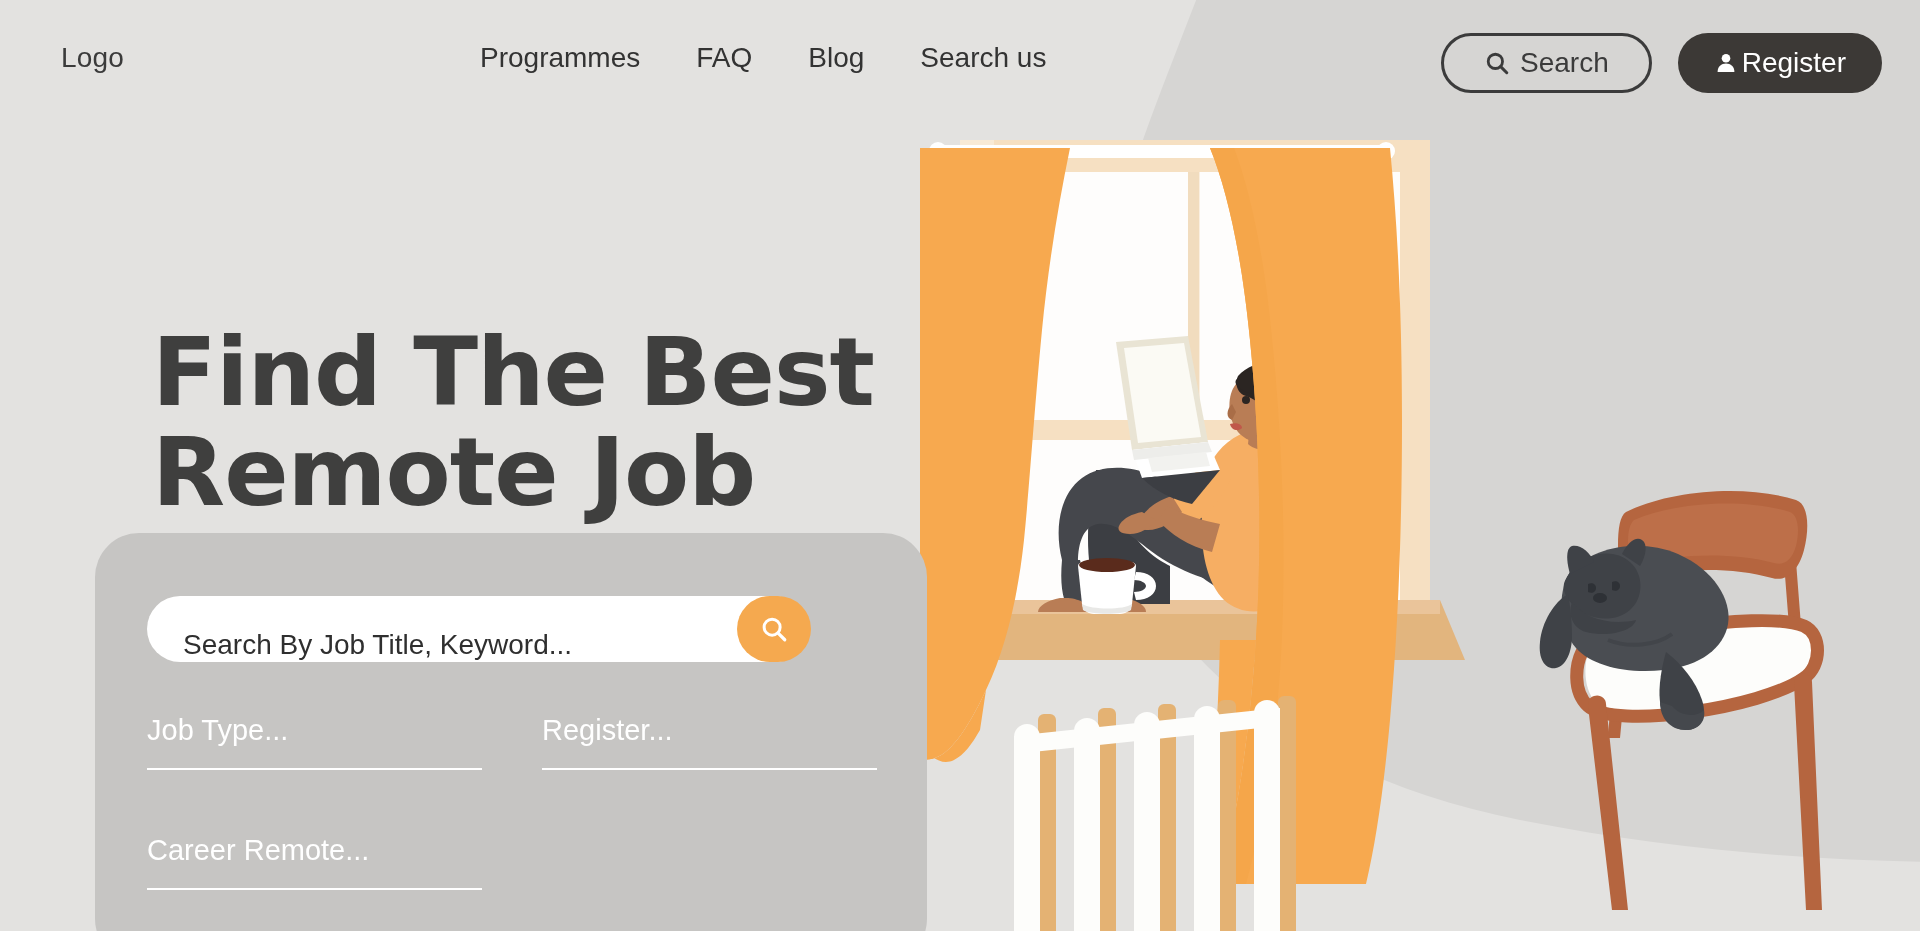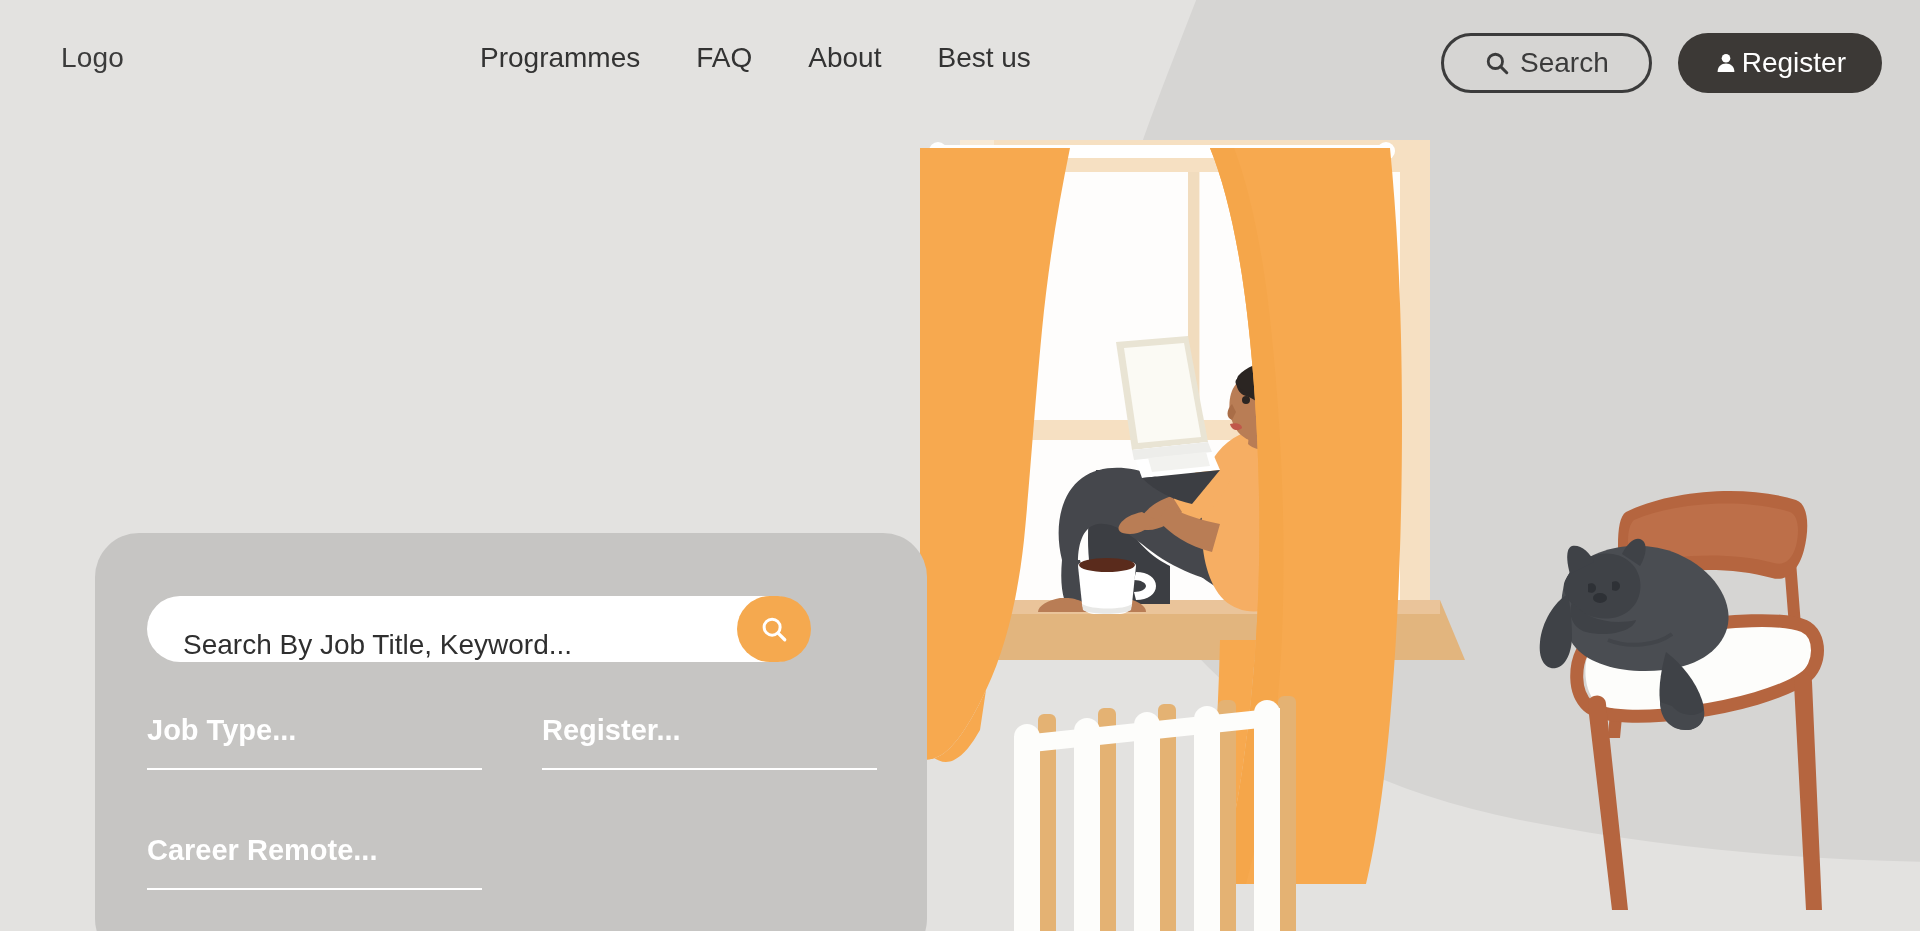--- a/index.html
+++ b/index.html
@@ -196,21 +196,20 @@
     width: 730px;
     display: grid;
     grid-template-columns: 1fr 1fr;
     column-gap: 60px;
     row-gap: 58px;
   }
 
   .filter-field {
     position: relative;
     height: 62px;
-    font-weight: bold;
   }
 
   .filter-field .fv {
     display: block;
     font-size: 29px;
     color: #ffffff;
     line-height: 1;
     padding-bottom: 14px;
     white-space: nowrap;
   }
@@ -379,22 +378,22 @@
 
   </svg>
 
   <div class="navbar">
 
     <div class="logo">Logo</div>
 
     <nav class="navlinks">
       <span class="navlink">Programmes</span>
       <span class="navlink">FAQ</span>
-      <span class="navlink">About</span>
-      <span class="navlink">Best us</span>
+      <span class="navlink">Blog</span>
+      <span class="navlink">Search us</span>
     </nav>
 
     <div class="nav-actions">
 
       <button class="btn-search">
         <svg width="26" height="26" viewBox="0 0 24 24">
           <circle cx="10.5" cy="10.5" r="6.6" fill="none" stroke="#3b3b3b" stroke-width="2.6"></circle>
           <line x1="15.4" y1="15.4" x2="21" y2="21" stroke="#3b3b3b" stroke-width="2.8" stroke-linecap="round"></line>
         </svg>
         <span>Search</span>
@@ -404,20 +403,22 @@
         <svg width="24" height="24" viewBox="0 0 24 24">
           <circle cx="12" cy="7.2" r="4.3" fill="#ffffff"></circle>
           <path d="M3.6 21 C3.6 15.6 7.4 12.6 12 12.6 C16.6 12.6 20.4 15.6 20.4 21 Z" fill="#ffffff"></path>
         </svg>
         <span>Register</span>
       </button>
 
     </div>
   </div>
 
+  <h1 class="hero-heading">Find The Best
+Remote Job</h1>
 
   <div class="search-card">
 
     <div class="searchbar">
       <input class="searchbar-input" type="text" placeholder="Search By Job Title, Keyword..." style="">
       <button class="searchbar-btn">
         <svg width="30" height="30" viewBox="0 0 24 24">
           <circle cx="10.5" cy="10.5" r="6.4" fill="none" stroke="#ffffff" stroke-width="2.4"></circle>
           <line x1="15.3" y1="15.3" x2="20.6" y2="20.6" stroke="#ffffff" stroke-width="2.6" stroke-linecap="round"></line>
         </svg>

